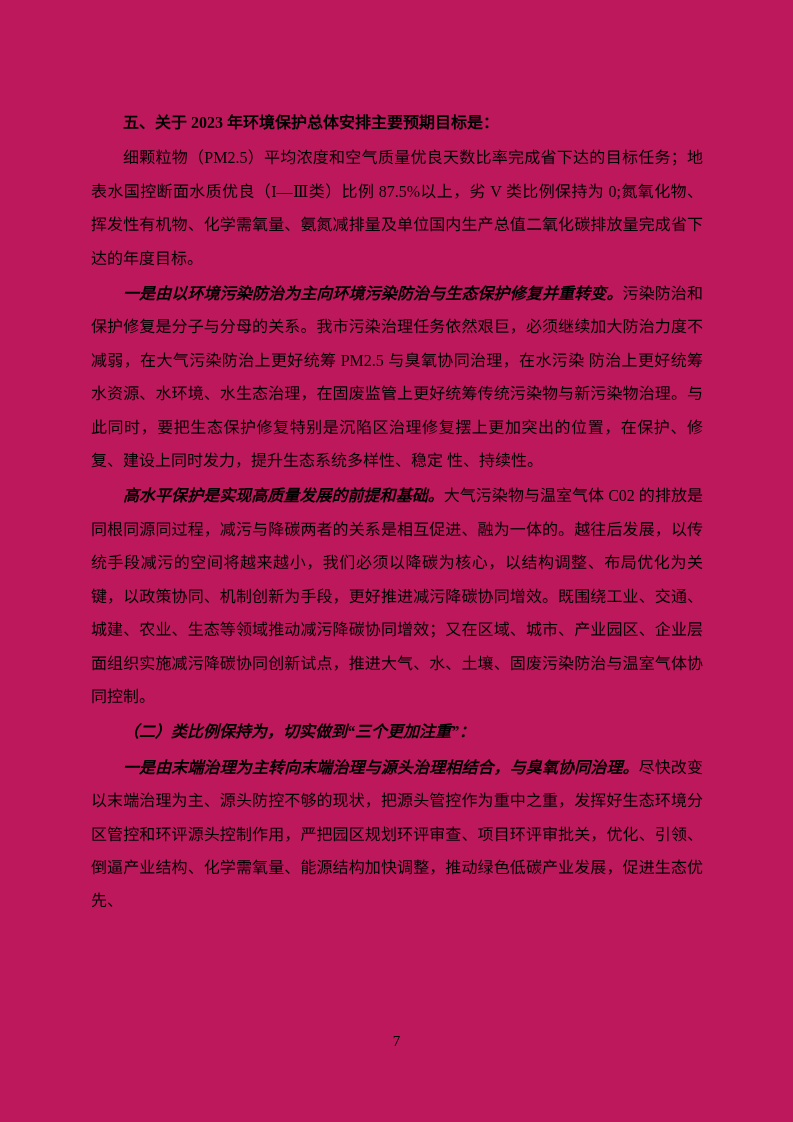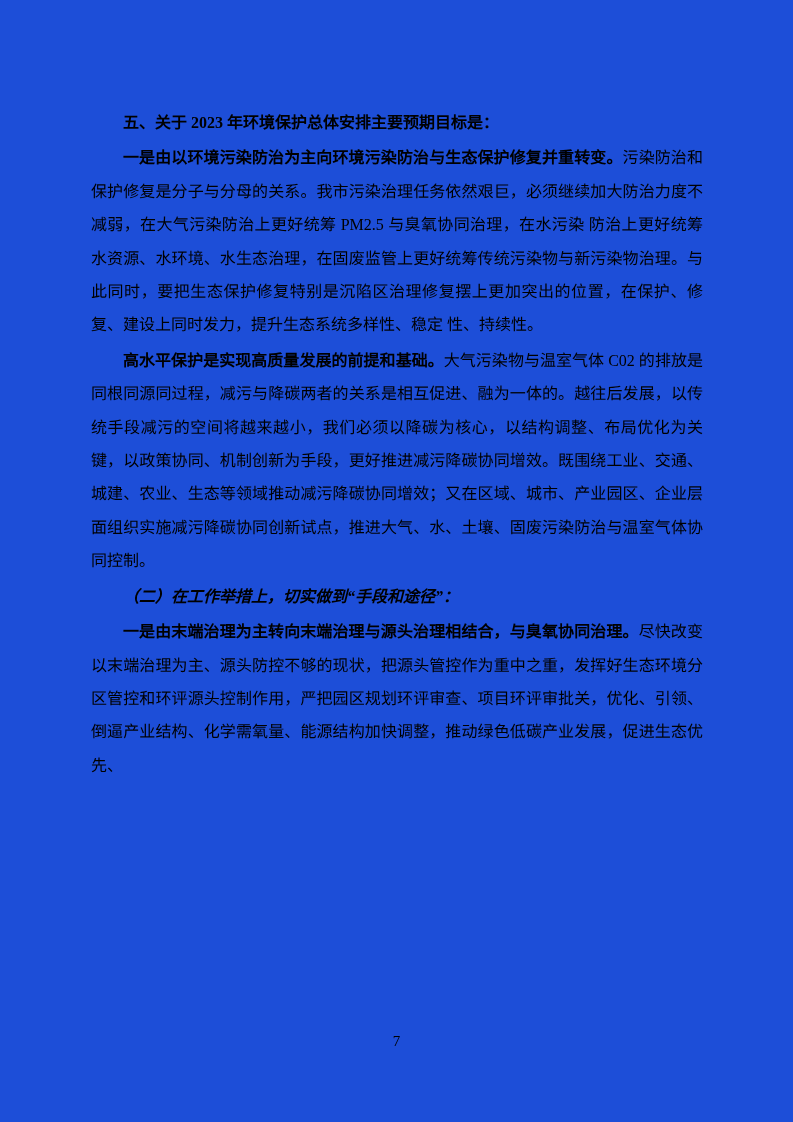--- a/index.html
+++ b/index.html
@@ -4,21 +4,21 @@
 <style>
   html, body {
     margin: 0;
     padding: 0;
     background: #ffffff;
   }
   .page {
     position: relative;
     width: 793px;
     height: 1122px;
-    background: #1d4ed8;
+    background: #be185d;
     color: #000000;
     font-family: "Liberation Serif", "DejaVu Serif", serif;
     overflow: hidden;
     box-sizing: border-box;
   }
   .content {
     position: absolute;
     left: 91px;
     top: 106px;
     width: 612px;
@@ -33,46 +33,48 @@
   }
   .sec-heading {
     font-weight: bold;
   }
   .sub-heading {
     font-weight: bold;
     font-style: italic;
   }
   .lead {
     font-weight: bold;
+    font-style: italic;
   }
   .footer {
     position: absolute;
     left: 0;
     top: 1033px;
     width: 100%;
     text-align: center;
     font-size: 15px;
     color: #000000;
   }
 </style>
 </head>
 <body>
 
 <div class="page">
   <div class="content">
 
     <p class="sec-heading">五、关于 2023 年环境保护总体安排主要预期目标是：</p>
 
+    <p>细颗粒物（PM2.5）平均浓度和空气质量优良天数比率完成省下达的目标任务；地表水国控断面水质优良（I—Ⅲ类）比例 87.5%以上，劣 V 类比例保持为 0;氮氧化物、挥发性有机物、化学需氧量、氨氮减排量及单位国内生产总值二氧化碳排放量完成省下达的年度目标。</p>
 
 
     <p><span class="lead">一是由以环境污染防治为主向环境污染防治与生态保护修复并重转变。</span><span>污染防治和保护修复是分子与分母的关系。我市污染治理任务依然艰巨，必须继续加大防治力度不减弱，在大气污染防治上更好统筹 PM2.5 与臭氧协同治理，在水污染 防治上更好统筹水资源、水环境、水生态治理，在固废监管上更好统筹传统污染物与新污染物治理。与此同时，要把生态保护修复特别是沉陷区治理修复摆上更加突出的位置，在保护、修复、建设上同时发力，提升生态系统多样性、稳定 性、持续性。</span></p>
 
     <p><span class="lead">高水平保护是实现高质量发展的前提和基础。</span><span>大气污染物与温室气体 C02 的排放是同根同源同过程，减污与降碳两者的关系是相互促进、融为一体的。越往后发展，以传统手段减污的空间将越来越小，我们必须以降碳为核心，以结构调整、布局优化为关键，以政策协同、机制创新为手段，更好推进减污降碳协同增效。既围绕工业、交通、城建、农业、生态等领域推动减污降碳协同增效；又在区域、城市、产业园区、企业层面组织实施减污降碳协同创新试点，推进大气、水、土壤、固废污染防治与温室气体协同控制。</span></p>
 
 
-    <p class="sub-heading">（二）在工作举措上，切实做到“手段和途径”：</p>
+    <p class="sub-heading">（二）类比例保持为，切实做到“三个更加注重”：</p>
 
     <p><span class="lead">一是由末端治理为主转向末端治理与源头治理相结合，与臭氧协同治理。</span><span>尽快改变以末端治理为主、源头防控不够的现状，把源头管控作为重中之重，发挥好生态环境分区管控和环评源头控制作用，严把园区规划环评审查、项目环评审批关，优化、引领、倒逼产业结构、化学需氧量、能源结构加快调整，推动绿色低碳产业发展，促进生态优先、</span></p>
 
   </div>
 
   <div class="footer">7</div>
 </div>
 
 </body></html>

